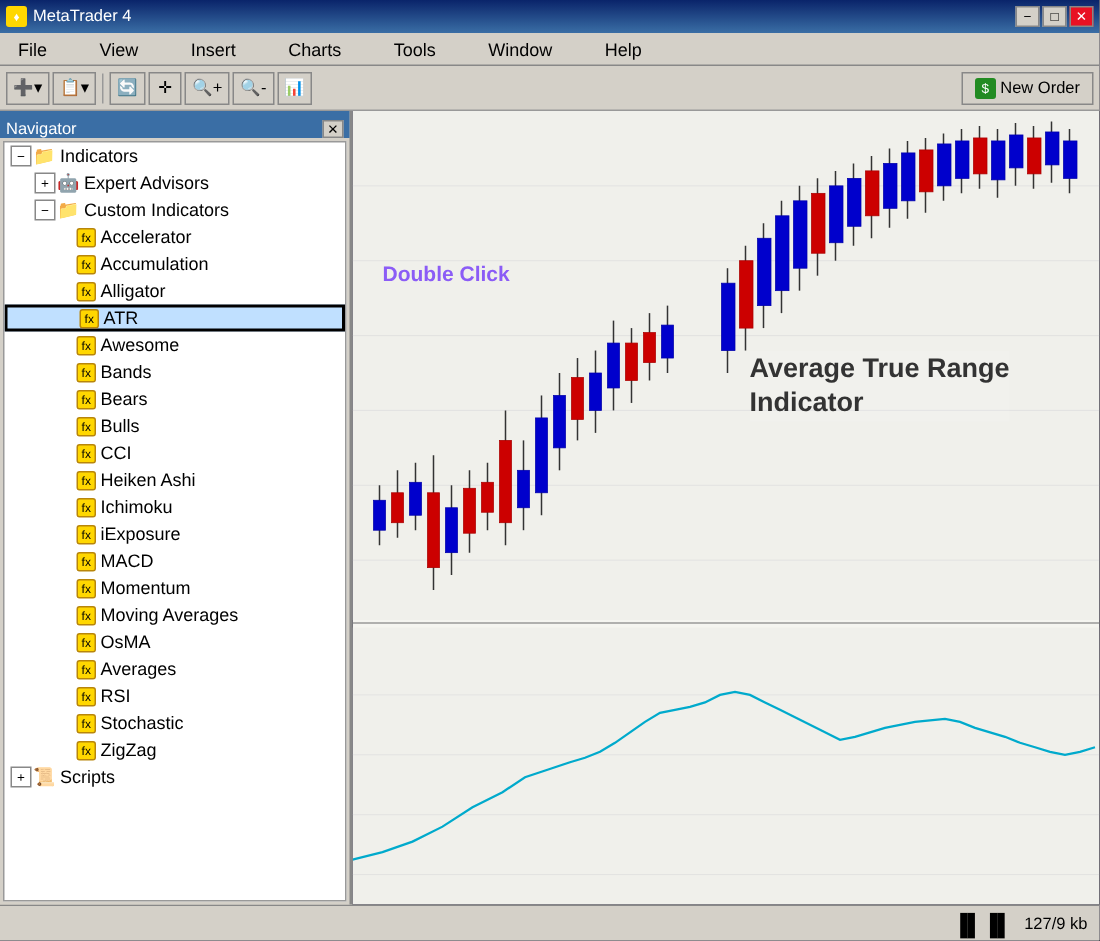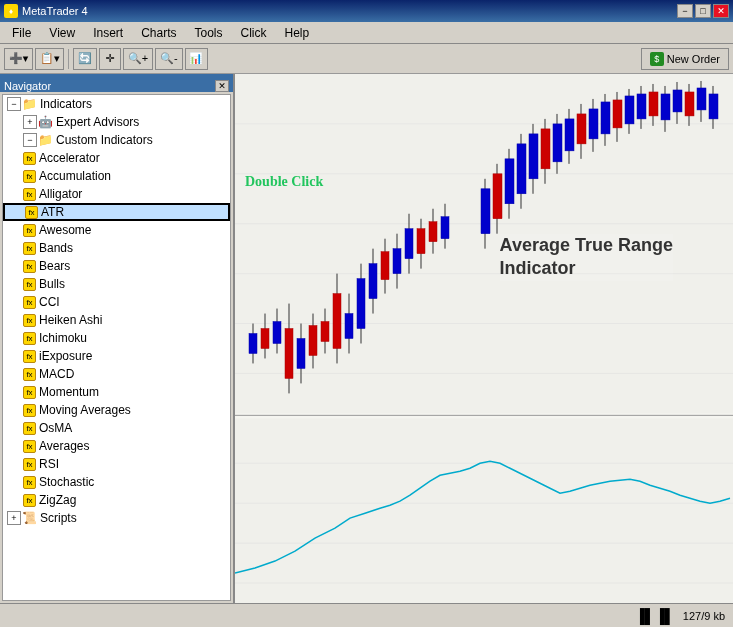--- a/index.html
+++ b/index.html
@@ -57,21 +57,21 @@
     .title-btn.close-btn { background: #e81123; color: white; }
 
     
     .menu-bar {
       background: #d4d0c8;
       height: 22px;
       display: flex;
       align-items: center;
       border-bottom: 1px solid #888;
       padding: 0 4px;
-      gap: 2px;
+      gap: 19px;
     }
     .menu-item {
       padding: 2px 8px;
       cursor: pointer;
       font-size: 12px;
     }
 
     
     .toolbar {
       background: #d4d0c8;
@@ -197,21 +197,21 @@
       border: 1px solid #B8860B;
       border-radius: 2px;
       display: flex;
       align-items: center;
       justify-content: center;
       font-size: 8px;
     }
 
     .indent-1 { padding-left: 4px; }
     .indent-2 { padding-left: 20px; }
-    .indent-3 { padding-left: 20px; }
+    .indent-3 { padding-left: 48px; }
 
     
     .nav-tabs {
       display: flex;
       border-top: 1px solid #888;
       background: #d4d0c8;
       height: 24px;
     }
     .nav-tab {
       padding: 4px 12px;
@@ -231,28 +231,27 @@
     .chart-area {
       flex: 1;
       background: #1a1a2e;
       position: relative;
       overflow: hidden;
     }
 
     
     .double-click-label {
       position: absolute;
-      left: 10px;
+      left: 20px;
       top: 100px;
       font-size: 14px;
       font-weight: bold;
-      color: #22c55e;
+      color: #8b5cf6;
       background: transparent;
       pointer-events: none;
-      font-family: Liberation Serif, serif;
     }
 
     
     .atr-label {
       position: absolute;
       right: 60px;
       top: 160px;
       font-size: 18px;
       font-weight: bold;
       color: #333;
@@ -296,21 +295,21 @@
     <div class="title-btn close-btn">✕</div>
   </div>
 </div>
 
 <div class="menu-bar">
   <span class="menu-item">File</span>
   <span class="menu-item">View</span>
   <span class="menu-item">Insert</span>
   <span class="menu-item">Charts</span>
   <span class="menu-item">Tools</span>
-  <span class="menu-item">Click</span>
+  <span class="menu-item">Window</span>
   <span class="menu-item">Help</span>
 </div>
 
 <div class="toolbar">
   <div class="toolbar-btn">➕▾</div>
   <div class="toolbar-btn">📋▾</div>
   <div class="toolbar-separator"></div>
   <div class="toolbar-btn">🔄</div>
   <div class="toolbar-btn">✛</div>
   <div class="toolbar-btn">🔍+</div>

